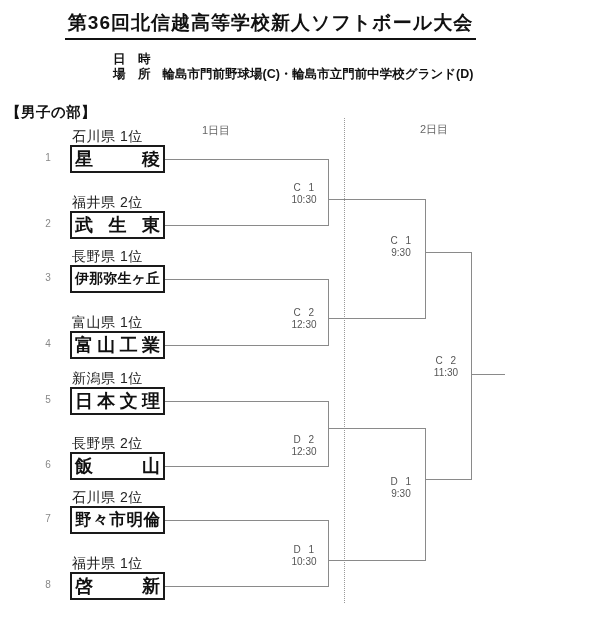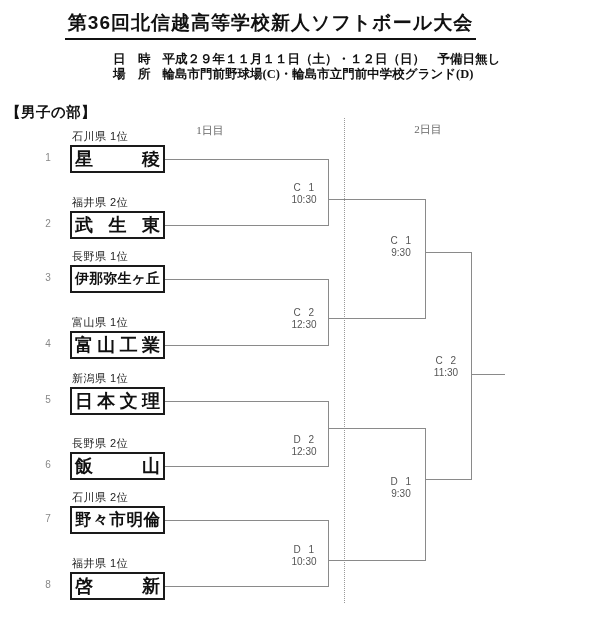--- a/index.html
+++ b/index.html
@@ -4,34 +4,34 @@
 <style>
   html,body{margin:0;padding:0;background:#fff;}
   .page{position:relative;width:600px;height:635px;background:#fff;overflow:hidden;
         font-family:"Liberation Sans","DejaVu Sans",sans-serif;color:#111;}
 
   
   .title-wrap{position:absolute;top:10px;left:0;width:541px;text-align:center;}
   .title{display:inline-block;font-size:19px;font-weight:bold;letter-spacing:1px;
          border-bottom:2px solid #111;padding:0 3px 2px 3px;}
   .info{position:absolute;top:52px;left:113px;font-size:12.5px;font-weight:bold;line-height:15px;}
-  .info-row{display:flex;font-family:Liberation Serif, serif;}
+  .info-row{display:flex;}
   .info-label{margin-right:12px;white-space:pre;}
   .section{position:absolute;top:103px;left:6px;font-size:14.5px;font-weight:bold;letter-spacing:0.5px;}
 
   
-  .day{position:absolute;width:40px;text-align:center;font-size:11px;color:#666;font-family:Liberation Serif, serif;}
+  .day{position:absolute;width:40px;text-align:right;font-size:11px;color:#666;}
   .dotted-sep{position:absolute;left:344px;top:118px;height:485px;width:0;
               border-left:1px dotted #999;}
 
   
   .entry{position:absolute;left:0;width:175px;height:45px;}
   .seed{position:absolute;left:40px;top:22px;width:16px;text-align:center;
         font-size:10px;color:#888;}
-  .pref{position:absolute;left:72px;top:0;font-size:11px;line-height:13px;color:#222;
+  .pref{position:absolute;left:72px;top:0;font-size:14px;line-height:13px;color:#222;
         letter-spacing:0.5px;border-bottom:1px solid #666;padding:0 2px 12px 0;}
   .teambox{position:absolute;left:70px;top:15px;width:95px;height:28px;box-sizing:border-box;
            border:2px solid #1a1a1a;background:#fff;display:flex;align-items:center;
            justify-content:space-between;padding:0 3px;font-size:18px;font-weight:bold;}
   .teambox.s{font-size:16.5px;}
   .teambox.xs{font-size:14px;}
 
   
   .h{position:absolute;height:1px;background:#8a8a8a;}
   .v{position:absolute;width:1px;background:#8a8a8a;}
@@ -46,21 +46,20 @@
 
 <div class="page">
 
   <div class="title-wrap">
     <span class="title">第36回北信越高等学校新人ソフトボール大会</span>
   </div>
 
   <div class="info">
     <div class="info-row">
       <span class="info-label">日　時</span>
-      <span>平成２９年１１月１１日（土）・１２日（日）　予備日無し</span>
     </div>
     <div class="info-row">
       <span class="info-label">場　所</span>
       <span>輪島市門前野球場(C)・輪島市立門前中学校グランド(D)</span>
     </div>
   </div>
 
   <div class="section">【男子の部】</div>
 
   <div class="day" style="left:190px;top:123px;">1日目</div>

